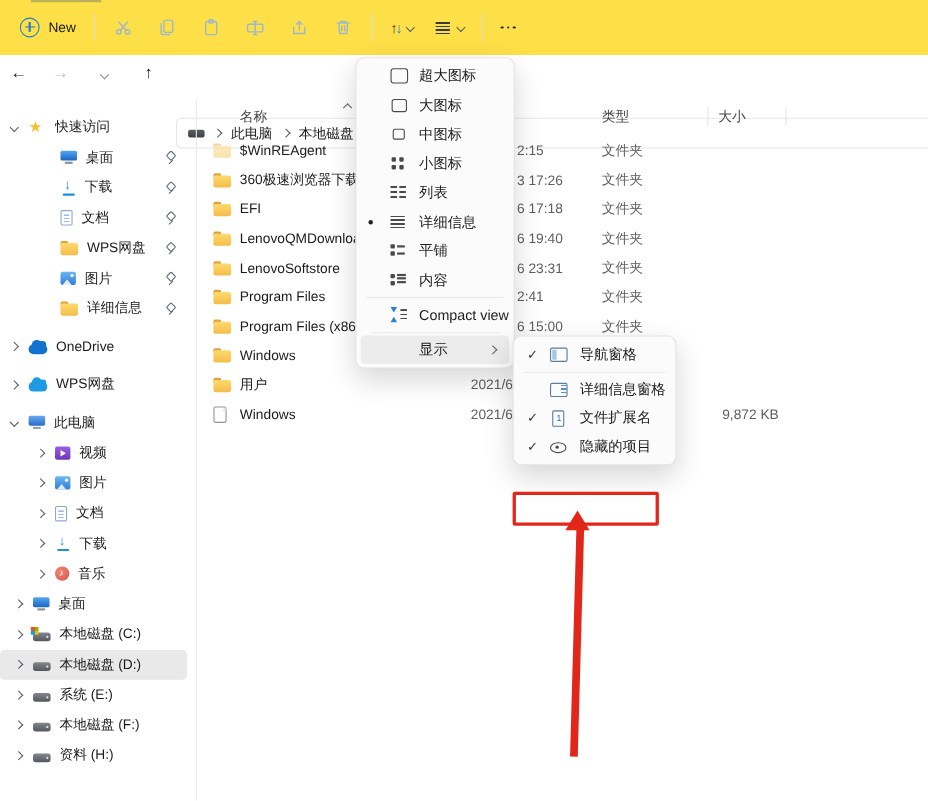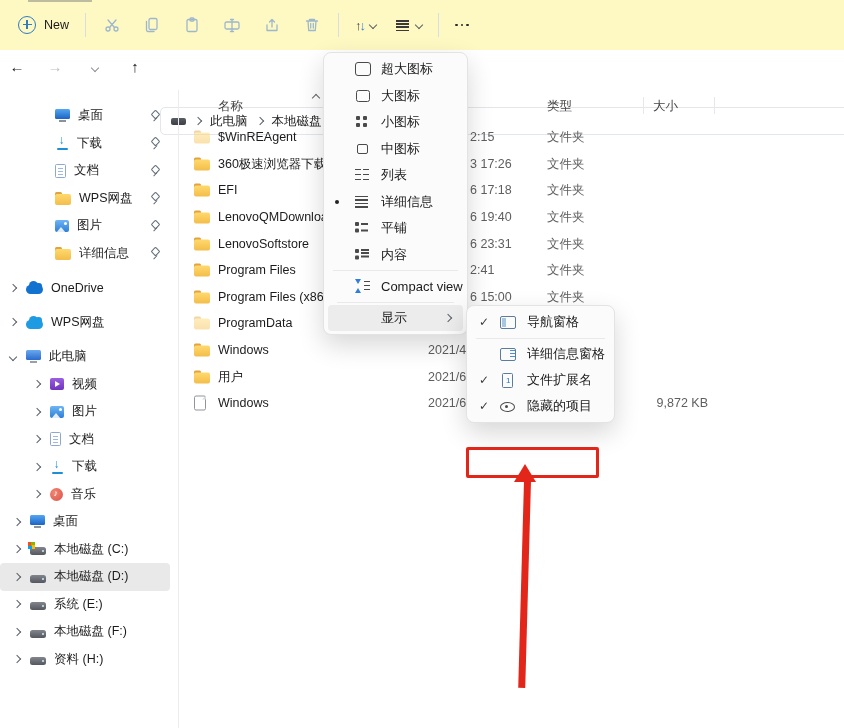--- a/index.html
+++ b/index.html
@@ -1,20 +1,20 @@
 <!DOCTYPE html>
 <html><head>
 <meta charset="utf-8">
 <style>
   html,body{margin:0;padding:0}
   body{font-family:"Liberation Sans","DejaVu Sans",sans-serif;color:#1b1b1b;font-size:12.5px}
   #app{position:relative;width:844px;height:728px;background:#fff;overflow:hidden}
 
   
-  .toolbar{position:absolute;left:0;top:0;width:844px;height:50px;background:#fef9c3;border-bottom:1px solid #e4e8ee;display:flex;align-items:center}
+  .toolbar{position:absolute;left:0;top:0;width:844px;height:50px;background:#fde047;border-bottom:1px solid #e4e8ee;display:flex;align-items:center}
   .smudge{position:absolute;left:28px;top:0;width:64px;height:2px;background:#6b7075;opacity:.45}
   .tb-btn{display:flex;align-items:center;gap:8px;padding:6px 10px;border-radius:4px;cursor:default}
   .new-btn{margin-left:8px}
   .new-icon{position:relative;width:16px;height:16px;border:1.5px solid #2f7cc3;border-radius:50%}
   .new-icon::before{content:'';position:absolute;left:3.5px;top:6.7px;width:9px;height:1.5px;background:#2f7cc3}
   .new-icon::after{content:'';position:absolute;left:7.2px;top:3px;width:1.5px;height:9px;background:#2f7cc3}
   .tb-sep{width:1px;height:24px;background:#d8dde4;margin:0 6px}
   .tb-ico{width:40px;height:34px;display:flex;align-items:center;justify-content:center}
   .tb-ico svg{stroke:#9db7cc;fill:none;stroke-width:1.3;stroke-linecap:round;stroke-linejoin:round}
   .sort-glyphs{font-size:13px;font-weight:bold;letter-spacing:-2px}
@@ -237,20 +237,28 @@
           <span class="crumb">
             <span>本地磁盘 (D:)</span>
             <span class="chev chev-right"></span>
           </span>
         </span>
     </div>
   </div>
 
   <div class="sidebar">
 
+  <div class="sb-row ind-root">
+        <span class="sb-chev">
+          <span class="chev chev-down"></span>
+        </span>
+        <span class="ic ic-star"></span>
+        <span class="sb-label">快速访问</span>
+
+      </div>
       <div class="sb-row ind-qa">
         <span class="sb-chev" style="visibility: hidden;">
           <span class="chev"></span>
         </span>
         <span class="ic ic-desktop"></span>
         <span class="sb-label">桌面</span>
         <span class="pin"></span>
       </div>
       <div class="sb-row ind-qa">
         <span class="sb-chev" style="visibility: hidden;">
@@ -460,27 +468,20 @@
         <span class="f-size"></span>
       </div>
       <div class="frow">
         <span class="ic f-ic ic-folder"></span>
         <span class="f-name">Program Files (x86)</span>
         <span class="f-date d-frag">6 15:00</span>
         <span class="f-type">文件夹</span>
         <span class="f-size"></span>
       </div>
       <div class="frow">
-        <span class="ic f-ic ic-folderfade"></span>
-        <span class="f-name">ProgramData</span>
-        <span class="f-date d-frag"></span>
-        <span class="f-type"></span>
-        <span class="f-size"></span>
-      </div>
-      <div class="frow">
         <span class="ic f-ic ic-folder"></span>
         <span class="f-name">Windows</span>
         <span class="f-date d-col">2021/4/</span>
         <span class="f-type"></span>
         <span class="f-size"></span>
       </div>
       <div class="frow">
         <span class="ic f-ic ic-folder"></span>
         <span class="f-name">用户</span>
         <span class="f-date d-col">2021/6/</span>
@@ -505,28 +506,28 @@
 
       </div>
       <div class="mi">
 
         <span class="mi-ic vic-sqlg"><i></i></span>
         <span>大图标</span>
 
       </div>
       <div class="mi">
 
+        <span class="mi-ic vic-sqmd"><i></i></span>
+        <span>中图标</span>
+
+      </div>
+      <div class="mi">
+
         <span class="mi-ic vic-grid"><i></i></span>
         <span>小图标</span>
-
-      </div>
-      <div class="mi">
-
-        <span class="mi-ic vic-sqmd"><i></i></span>
-        <span>中图标</span>
 
       </div>
       <div class="mi">
 
         <span class="mi-ic vic-list"><i></i></span>
         <span>列表</span>
 
       </div>
       <div class="mi">
         <span class="mi-bullet"></span>

